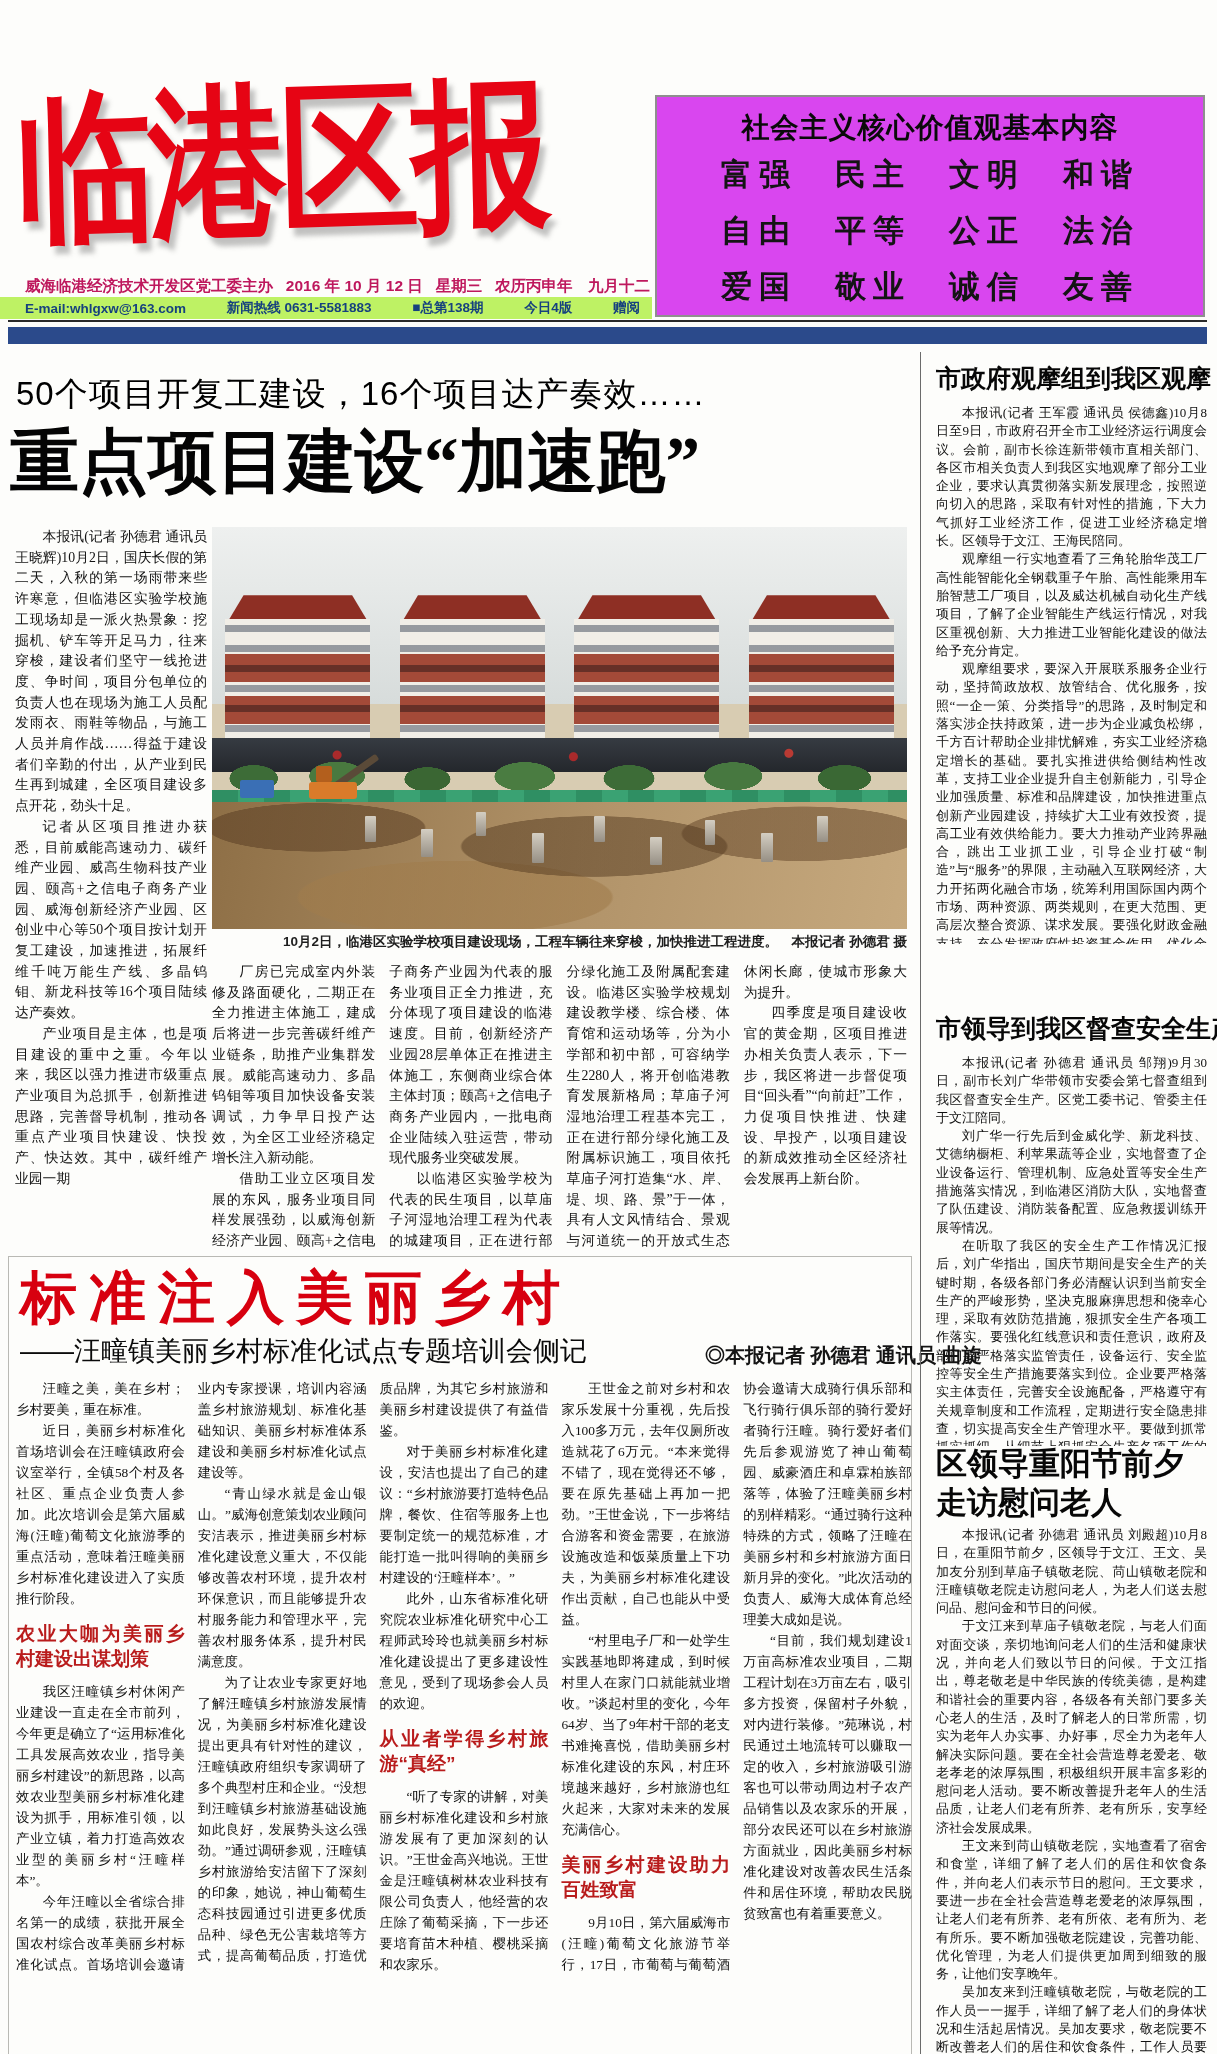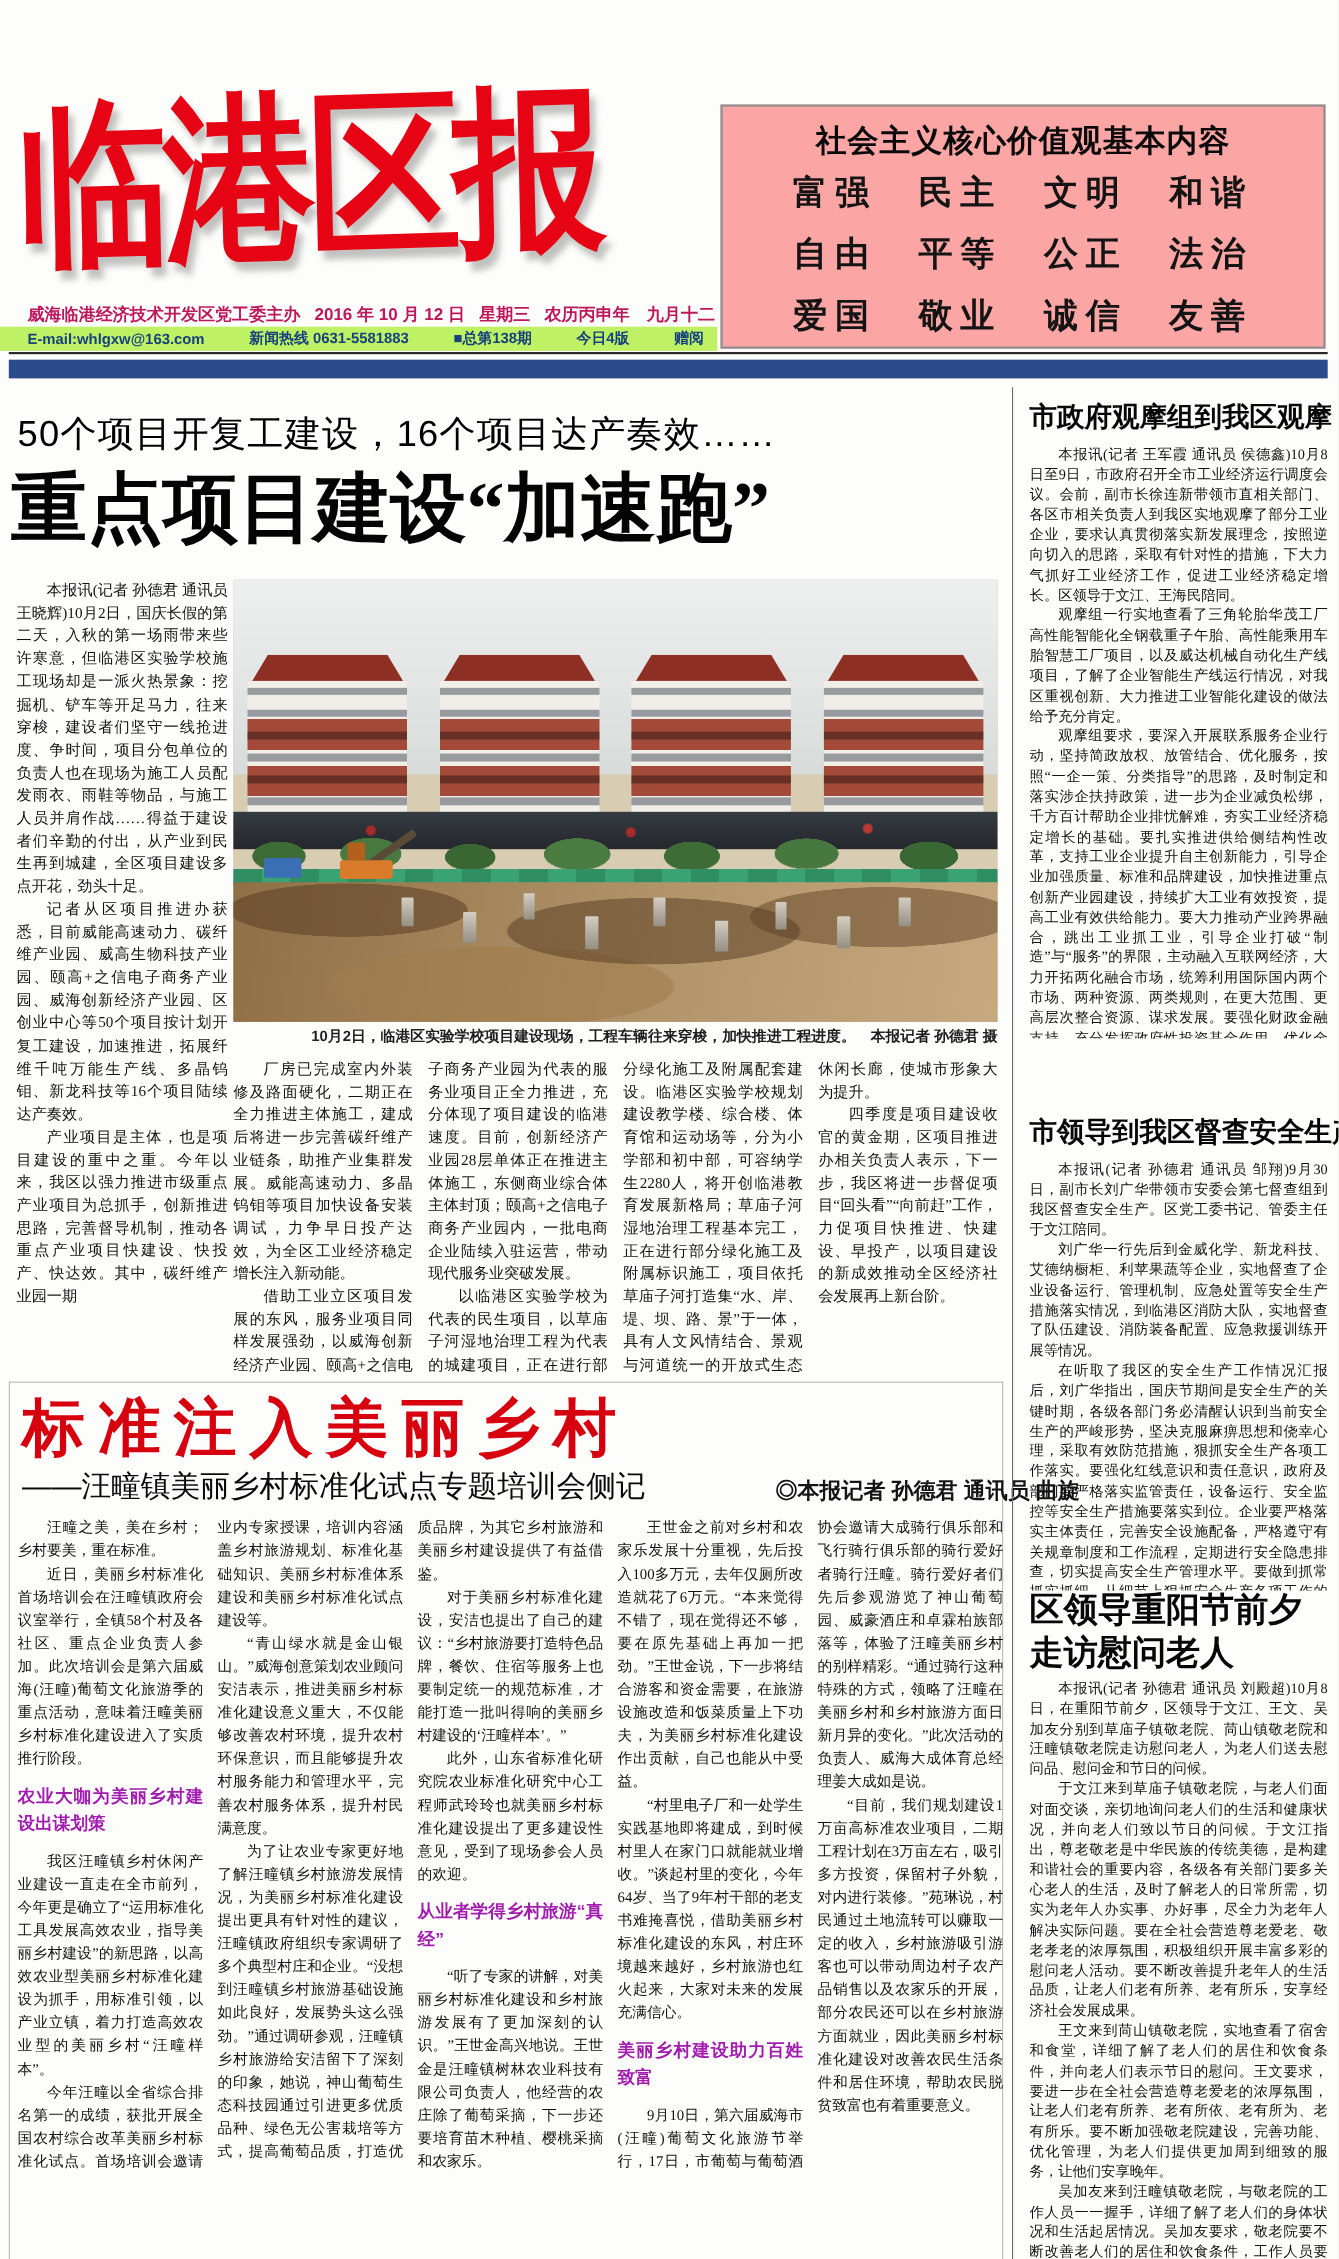--- a/index.html
+++ b/index.html
@@ -8,21 +8,21 @@
         font-family:"Liberation Serif","DejaVu Serif",serif;color:#111;overflow:hidden;}
   .abs{position:absolute;}
 
   
   .masthead-title{left:14px;top:40px;width:530px;height:240px;
     font-family:"DejaVu Sans",sans-serif;font-weight:900;color:#e60414;
     font-size:138px;letter-spacing:-6px;line-height:220px;white-space:nowrap;
     transform:scaleY(1.18) rotate(-1.5deg);transform-origin:left top;
     text-shadow:5px 7px 5px rgba(120,120,120,.45);}
   .values-box{left:655px;top:95px;width:550px;height:222px;border:2px solid #8f8f8f;
-    background:#fca5a5;text-align:center;padding-top:12px;}
+    background:#d946ef;text-align:center;padding-top:12px;}
   .values-title{font-family:"Liberation Sans",sans-serif;font-weight:900;font-size:28px;
     color:#0a0a0a;letter-spacing:1px;}
   .values-row{font-family:"Liberation Sans",sans-serif;font-weight:700;font-size:31px;
     color:#141414;letter-spacing:7px;line-height:56px;}
   .pub-line{left:25px;top:276px;width:625px;height:20px;display:flex;justify-content:space-between;
     font-family:"Liberation Sans",sans-serif;font-size:15.5px;font-weight:700;color:#be185d;white-space:nowrap;}
   .mail-band{left:0;top:297px;width:652px;height:22px;background:#bef264;
     display:flex;align-items:center;justify-content:space-between;padding:0 12px 0 25px;
     font-family:"Liberation Sans",sans-serif;font-size:13.5px;font-weight:700;color:#16417e;white-space:nowrap;}
   .thin-rule{left:8px;top:320px;width:1199px;height:2px;background:#2a2a2a;}
@@ -31,22 +31,22 @@
   
   .kicker{left:16px;top:372px;font-family:"Liberation Sans",sans-serif;font-size:33px;
     font-weight:400;color:#000;letter-spacing:1px;white-space:nowrap;}
   .headline{left:10px;top:416px;width:880px;font-family:"Liberation Serif",serif;
     font-size:69px;font-weight:900;color:#040404;letter-spacing:0;white-space:nowrap;}
   .body-col{font-size:13.8px;line-height:20.7px;text-align:justify;overflow:hidden;}
   .lead-col1{left:15px;top:527px;width:192px;height:736px;}
   .lead-lower{left:212px;top:962px;width:695px;height:296px;column-count:4;column-gap:14px;
     font-size:13.8px;line-height:20.7px;text-align:justify;overflow:hidden;}
   .flow-para{margin:0;text-indent:2em;text-align:justify;}
-  .flow-subhead{font-family:"Liberation Sans",sans-serif;font-weight:700;font-size:16px;
-    line-height:25px;margin:12px 0 10px;text-indent:0;color:#a21caf;}
+  .flow-subhead{font-family:"Liberation Sans",sans-serif;font-weight:700;font-size:19px;
+    line-height:25px;margin:12px 0 10px;text-indent:0;color:#b91c1c;}
   .caption{left:212px;top:933px;width:695px;height:22px;text-align:right;
     font-family:"Liberation Sans",sans-serif;font-size:13.5px;font-weight:600;color:#1e1e1e;}
 
   
   .photo{left:212px;top:527px;width:695px;height:402px;overflow:hidden;background:#d8ccb2;}
   .photo .sky{position:absolute;left:0;top:0;width:100%;height:44%;
     background:linear-gradient(#eef0ef,#d7dcdb);}
   .photo .brow{position:absolute;left:1.5%;top:17%;width:97%;height:39%;display:flex;gap:3.5%;}
   .photo .bld{flex:1;position:relative;}
   .photo .roof{position:absolute;left:0;top:0;width:100%;height:16%;background:#8e2f24;

